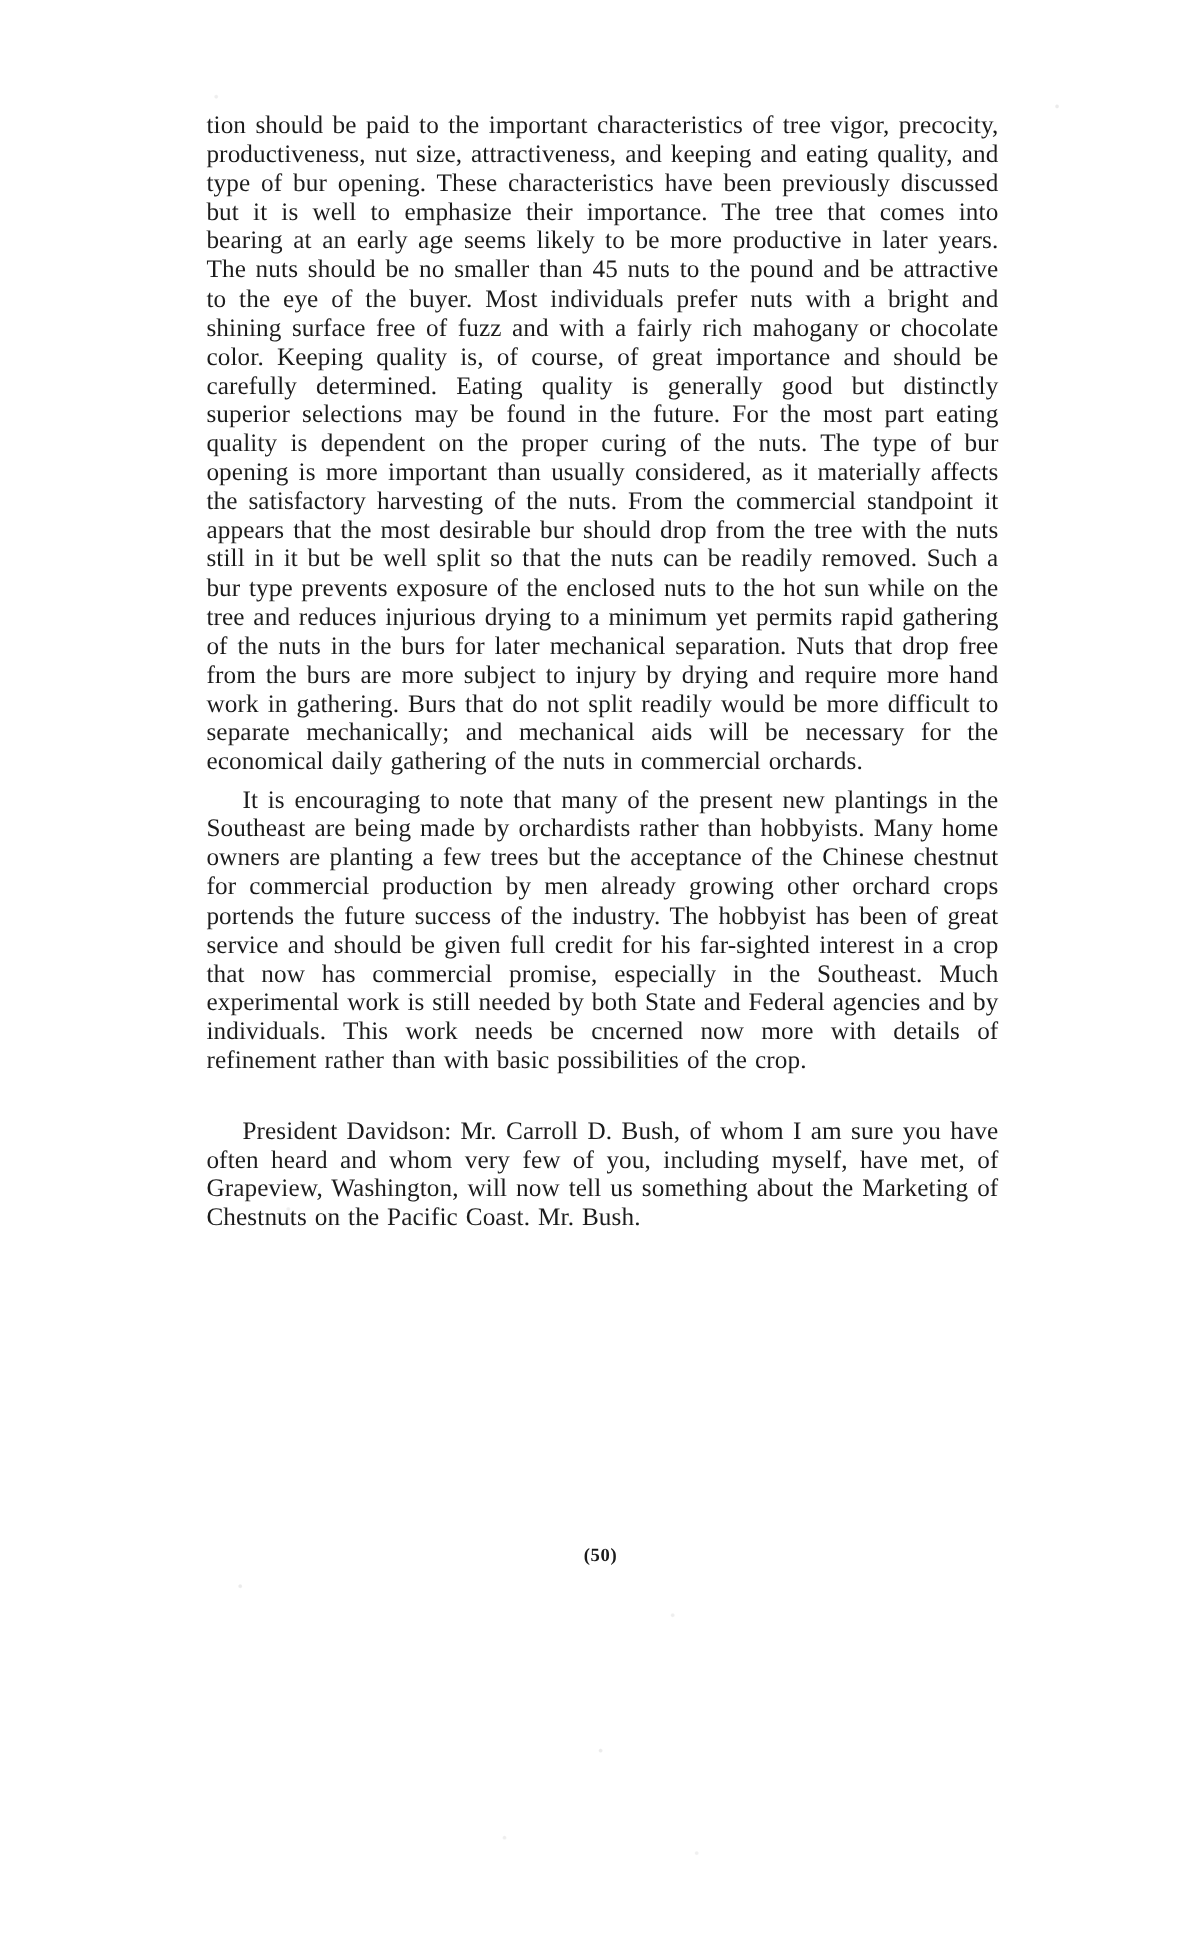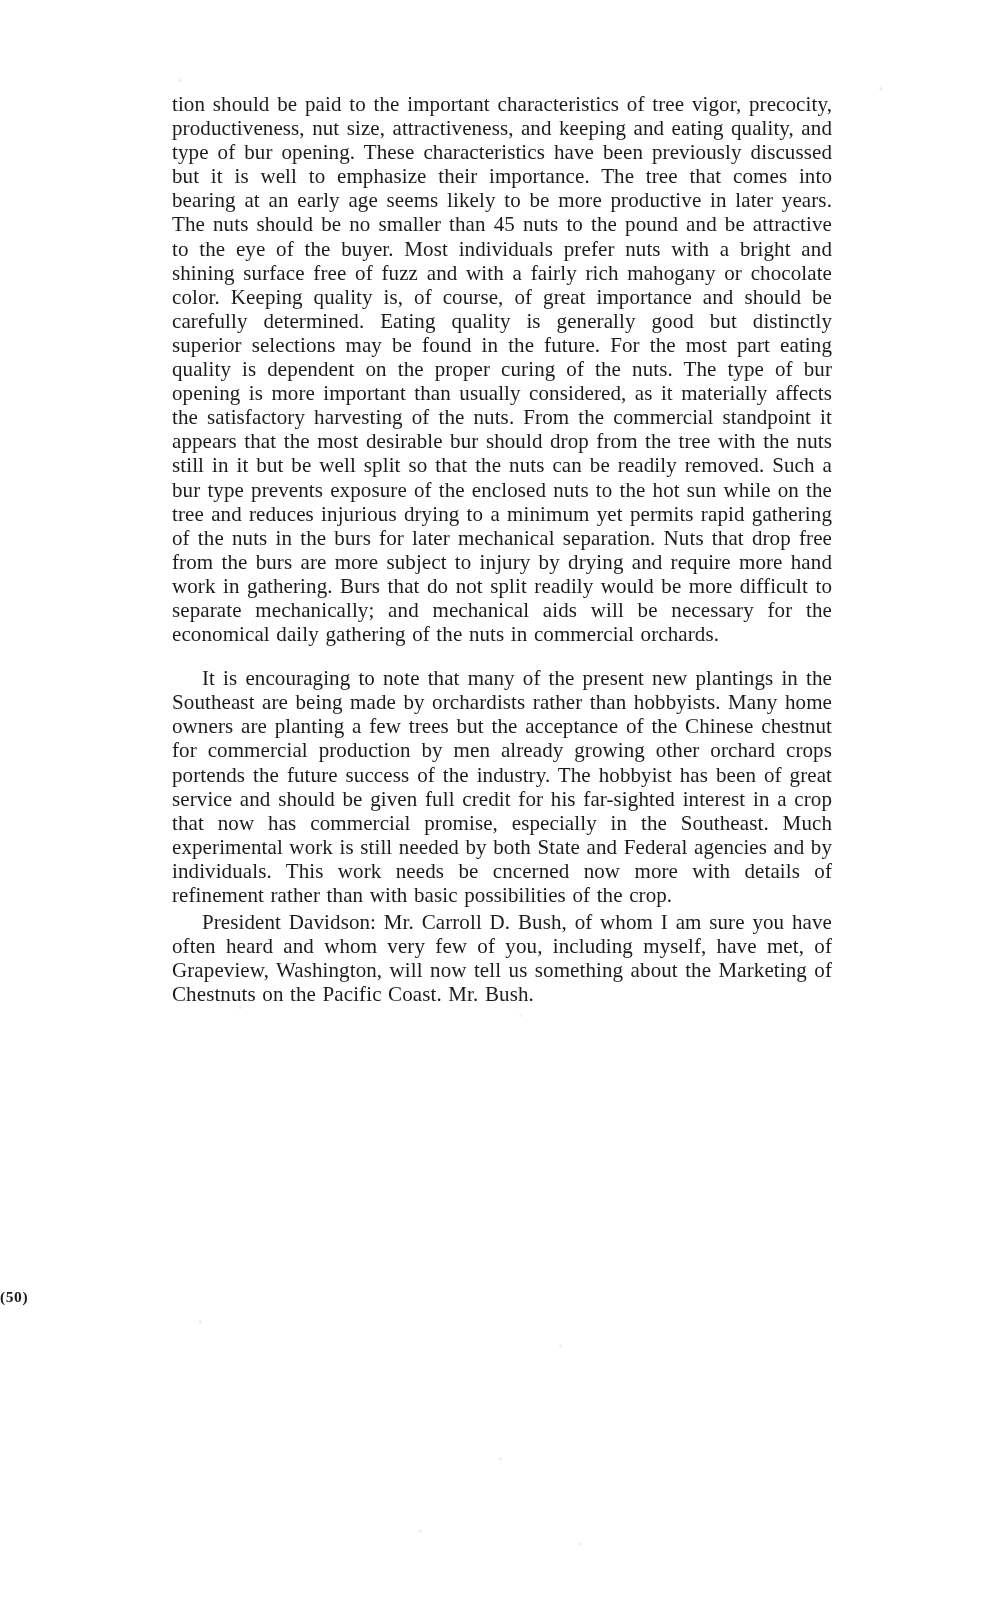--- a/index.html
+++ b/index.html
@@ -41,27 +41,28 @@
     margin: 0 0 0 0;
     font-size: 21px;
     line-height: 24.1px;
     text-align: justify;
     text-indent: 30px;
     letter-spacing: 0.1px;
     word-spacing: 1.2px;
     color: #1c1c1c;
   }
   .para.first { text-indent: 0; }
-  .para + .para { margin-top: 20px; }
-  .para.spaced-before { margin-top: 3px; }
+  .para + .para { margin-top: 8px; }
+  .para.spaced-before { margin-top: 35px; }
   .page-number {
     position: absolute;
     left: 0;
     right: 0;
     top: 1288px;
+    text-align: center;
     font-size: 15.5px;
     font-weight: bold;
     letter-spacing: 0.6px;
     color: #1b1b1b;
   }
 </style>
 </head>
 <body>
 
 <div class="page-scan"></div>

